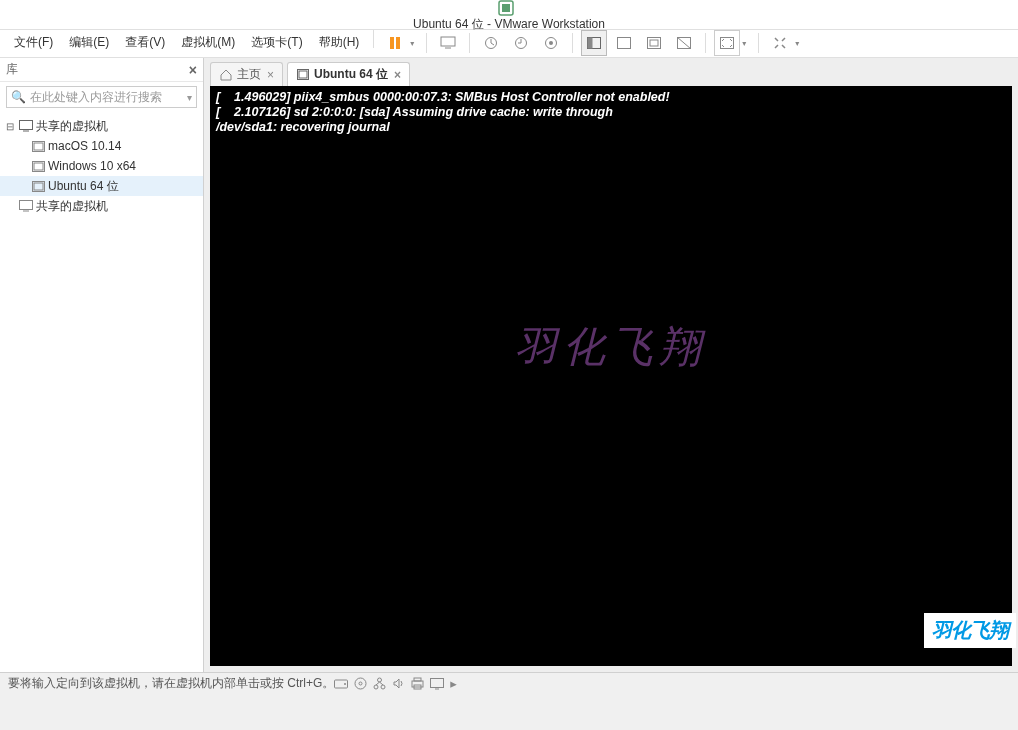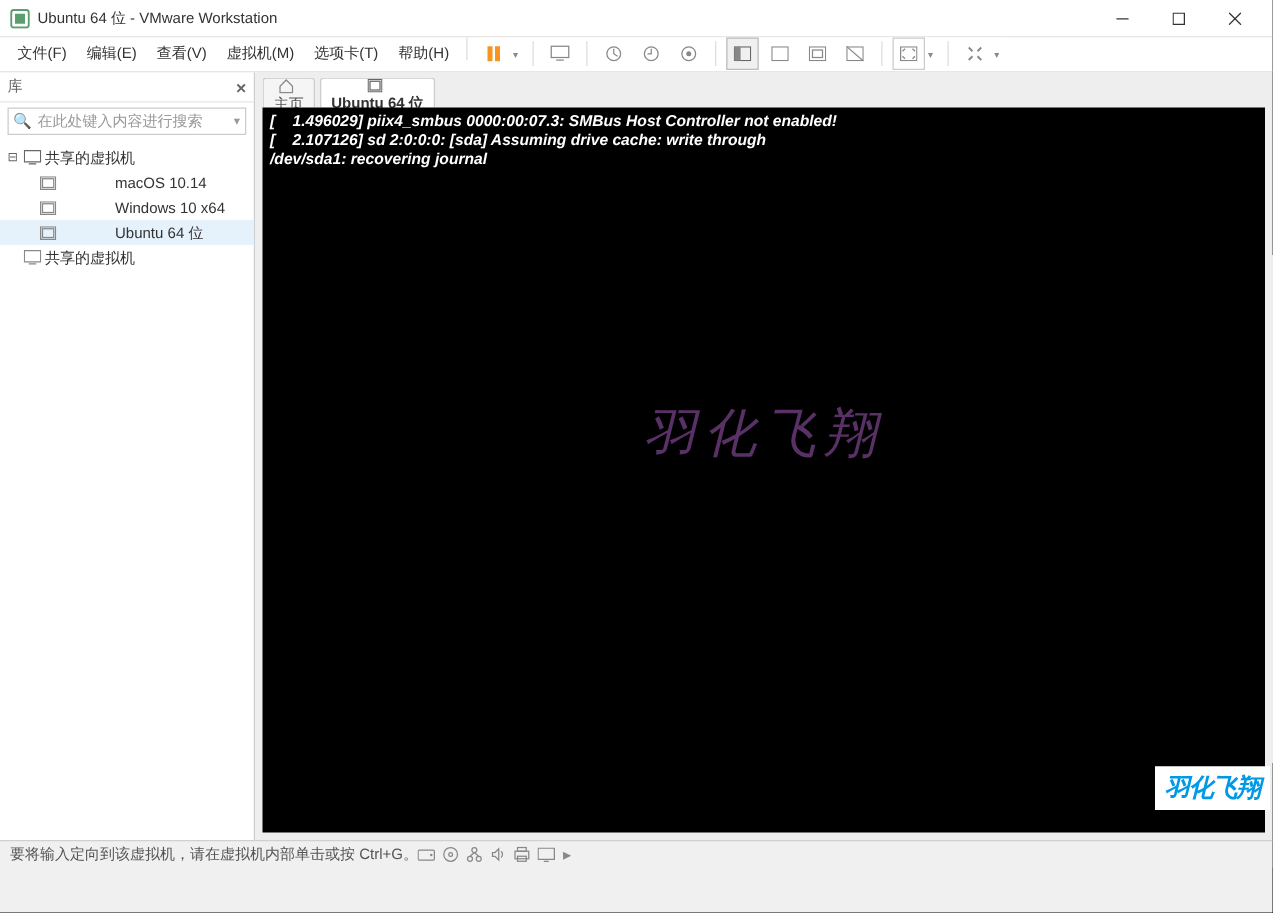--- a/index.html
+++ b/index.html
@@ -1,18 +1,18 @@
 <!DOCTYPE html>
 <html><head>
 <meta charset="utf-8">
 <style>
 * { margin: 0; padding: 0; box-sizing: border-box; font-family: "Microsoft YaHei", "Segoe UI", sans-serif; }
 body { width: 1018px; height: 730px; background: #f0f0f0; overflow: hidden; position: relative; }
 
-.titlebar { height: 30px; background: #fff; border-bottom: 1px solid #e0e0e0; display: flex; align-items: center; padding: 0 8px; }
+.titlebar { height: 30px; background: #fff; border-bottom: 1px solid #e0e0e0; display: flex; align-items: center; padding: 0 8px; flex-direction: column; }
 .titlebar .app-icon { width: 16px; height: 16px; margin-right: 6px; }
 .titlebar .title { font-size: 12px; color: #333; flex: 1; }
 .win-controls { display: flex; }
 .win-btn { width: 45px; height: 30px; display: flex; align-items: center; justify-content: center; font-size: 14px; color: #333; }
 
 .menubar { height: 28px; background: #fff; border-bottom: 1px solid #e0e0e0; display: flex; align-items: flex-start; padding: 0 6px; }
 .menu-item { font-size: 12px; color: #333; padding: 4px 8px; }
 .menu-sep { width: 1px; height: 18px; background: #ddd; margin: 0 6px; }
 
 .toolbar { height: 36px; background: #fff; display: flex; align-items: center; padding: 0 6px; }
@@ -31,25 +31,25 @@
 .search-box input { flex: 1; border: none; outline: none; font-size: 12px; color: #333; }
 .search-box input::placeholder { color: #999; }
 .search-icon { color: #999; font-size: 12px; margin-right: 4px; }
 .expand-icon { color: #999; font-size: 10px; }
 
 .tree { padding: 4px 0; font-size: 12px; }
 .tree-node { display: flex; align-items: center; height: 20px; padding-left: 6px; color: #333; }
 .tree-node.selected { background: #e5f1fb; }
 .tree-toggle { width: 12px; color: #666; font-size: 10px; }
 .tree-icon { width: 16px; display: inline-flex; align-items: center; justify-content: center; margin-right: 2px; }
-.tree-child { padding-left: 30px; gap: 44px; }
+.tree-child { padding-left: 30px; }
 
 .main { flex: 1; background: #eee; display: flex; flex-direction: column; }
 .tabs { height: 28px; display: flex; align-items: flex-end; padding: 4px 6px 0 6px; }
-.tab { height: 24px; background: #f5f5f5; border: 1px solid #ccc; border-bottom: none; display: flex; align-items: center; padding: 0 8px; font-size: 12px; color: #555; margin-right: 4px; border-radius: 3px 3px 0 0; flex-direction: column; }
+.tab { height: 24px; background: #f5f5f5; border: 1px solid #ccc; border-bottom: none; display: flex; align-items: center; padding: 0 8px; font-size: 12px; color: #555; margin-right: 4px; border-radius: 3px 3px 0 0; }
 .tab.active { background: #fff; font-weight: bold; color: #333; }
 .tab-icon { width: 14px; height: 14px; margin-right: 4px; display: inline-flex; align-items: center; justify-content: center; }
 .tab-close { margin-left: 6px; color: #888; font-size: 12px; }
 
 .vm-screen { flex: 1; margin: 0 6px 6px 6px; background: #000; color: #fff; font-family: "Consolas", "Courier New", monospace; font-size: 12.5px; font-weight: bold; padding: 4px 6px; white-space: pre; position: relative; overflow: hidden; font-style: italic; }
 .watermark { position: absolute; top: 45%; left: 50%; transform: translate(-50%, -50%); font-family: "Microsoft YaHei", sans-serif; font-size: 42px; color: #6a3a7a; opacity: 0.85; font-weight: normal; letter-spacing: 6px; }
 
 .statusbar { height: 22px; background: #f0f0f0; border-top: 1px solid #d0d0d0; display: flex; align-items: center; padding: 0 8px; font-size: 12px; color: #555; position: relative; }
 .status-icons { display: flex; gap: 6px; align-items: center; color: #888; }
 .status-icons span { font-size: 13px; }

